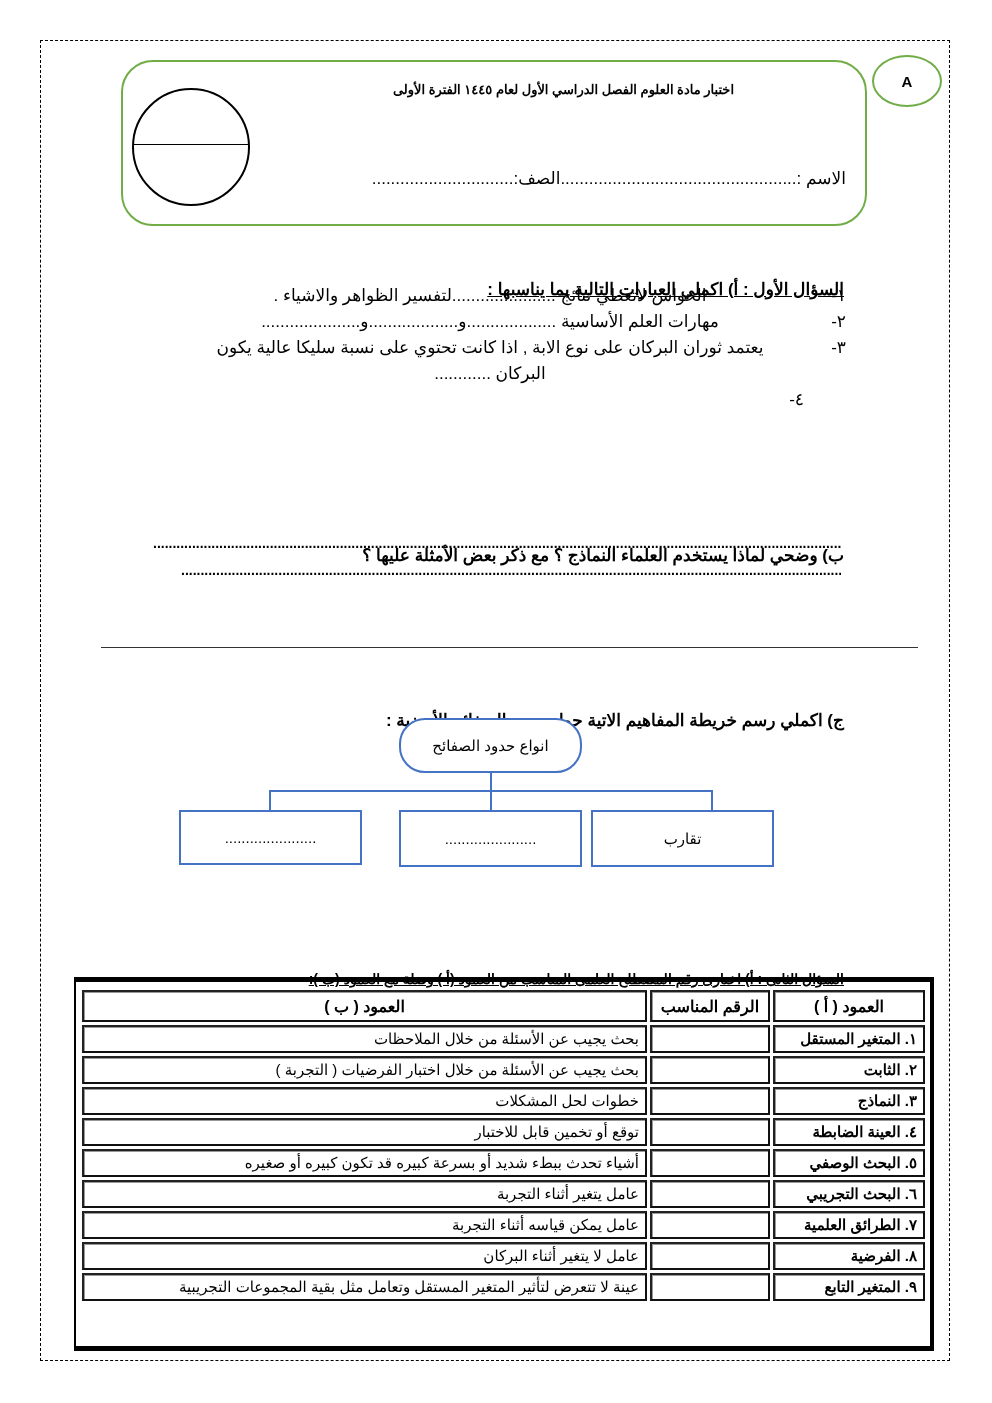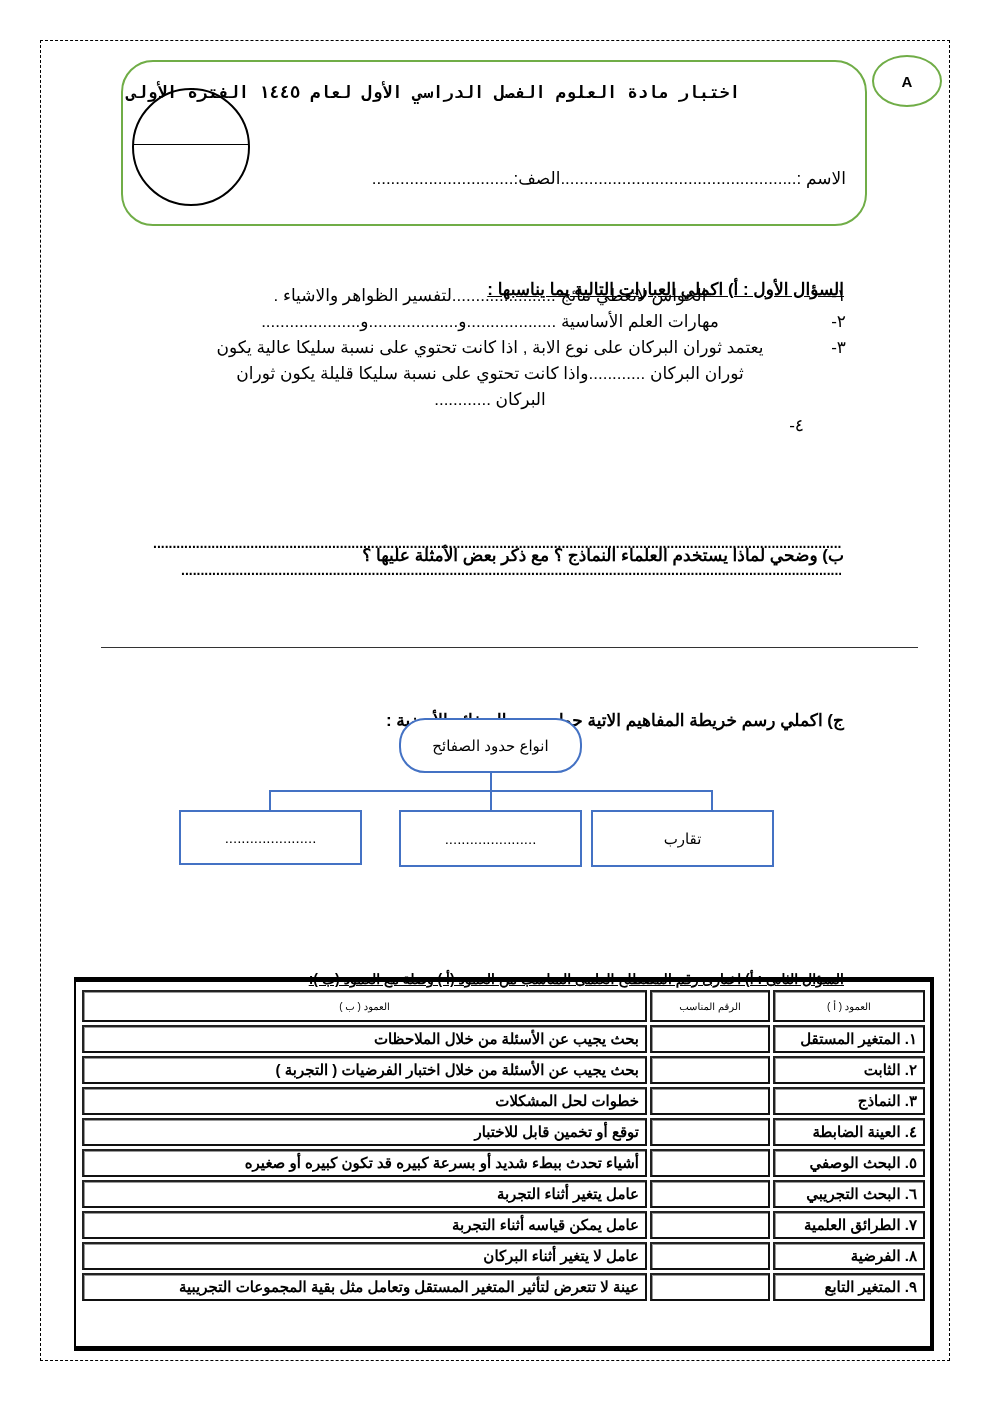--- a/index.html
+++ b/index.html
@@ -10,22 +10,22 @@
   .header-box { position:absolute; left:121px; top:60px; width:746px; height:166px;
                 border:2px solid #70ad47; border-radius:32px; box-sizing:border-box; }
   .version-badge { position:absolute; left:872px; top:55px; width:70px; height:52px;
                    border:2px solid #70ad47; border-radius:50%; box-sizing:border-box;
                    display:flex; align-items:center; justify-content:center;
                    font-family:"Liberation Sans", sans-serif; font-weight:bold; font-size:15px; }
   .grade-circle { position:absolute; left:132px; top:88px; width:118px; height:118px;
                   border:2px solid #000; border-radius:50%; box-sizing:border-box; }
   .grade-circle .divider { position:absolute; left:0; right:0; top:54px; height:1px; background:#000; }
   .rtl { direction:rtl; unicode-bidi:embed; }
-  .exam-title { position:absolute; right:252px; top:82px; font-weight:bold; font-size:17px;
-                font-family:Liberation Mono, monospace; white-space:nowrap; }
+  .exam-title { position:absolute; right:258px; top:82px; font-weight:bold; font-size:13px;
+                font-family:Liberation Sans, sans-serif; white-space:nowrap; }
   .student-line { position:absolute; right:146px; top:168px; font-weight:normal; font-size:17px;
                   font-family:"Liberation Sans", sans-serif; white-space:nowrap; }
   .q-heading { position:absolute; font-weight:bold; font-size:17px;
                font-family:"Liberation Sans", sans-serif; white-space:nowrap;margin-top:38px; }
   .q-heading.u { text-decoration:underline; }
   .q1-items { position:absolute; right:146px; top:283px; width:680px;
               font-family:"Liberation Sans", sans-serif; font-size:17px; line-height:26px; }
   .q1-item { display:flex; }
   .q1-item .num { width:32px; flex:none; }
   .q1-item .txt { flex:1;text-align:center; }
@@ -39,22 +39,22 @@
           font-family:"Liberation Sans", sans-serif; }
   .cline { position:absolute; background:#4472c4; }
   .match-table-wrap { position:absolute; left:74px; top:977px; width:860px; height:374px;
                       border-top:5px solid #000; border-bottom:5px solid #000;
                       border-left:2px solid #000; border-right:4px solid #000; box-sizing:border-box; }
   table.match { position:absolute; left:3px; top:5px; width:849px; border-collapse:separate;
                 border-spacing:3px 3px; direction:rtl;
                 font-family:"Liberation Sans", sans-serif; }
   table.match td { border:2px solid #222; border-right-color:#111; border-bottom-color:#111;
                    box-shadow: inset 1px 1px 0 #999; height:28px; padding:0 6px; font-size:15px;
-                   box-sizing:border-box;font-weight:bold; }
-  table.match tr.head td { font-weight:normal; text-align:center; height:32px; font-size:10px; }
+                   box-sizing:border-box; }
+  table.match tr.head td { font-weight:bold; text-align:center; height:32px; font-size:16px; }
   td.col-a { width:152px; font-weight:bold; text-align:right; }
   td.col-num { width:120px; }
   td.col-b { text-align:right; }
 </style>
 </head>
 <body>
 
 <div class="page-frame"></div>
 
 <div class="header-box"></div>
@@ -74,24 +74,20 @@
     <span class="num">١-</span>
     <span class="txt">الحواس لاتعطي نتائج ......................لتفسير الظواهر والاشياء .</span>
   </div>
   <div class="q1-item">
     <span class="num">٢-</span>
     <span class="txt">مهارات العلم الأساسية ...................و...................و.....................</span>
   </div>
   <div class="q1-item">
     <span class="num">٣-</span>
     <span class="txt">يعتمد ثوران البركان على نوع الابة , اذا كانت تحتوي على نسبة سليكا عالية يكون</span>
-  </div>
-  <div class="q1-item">
-    <span class="num"></span>
-    <span class="txt">ثوران البركان ............واذا كانت تحتوي على نسبة سليكا قليلة يكون ثوران</span>
   </div>
   <div class="q1-item">
     <span class="num"></span>
     <span class="txt">البركان ............</span>
   </div>
   <div class="q1-item indent">
     <span class="num">٤-</span>
   </div>
 </div>
 

